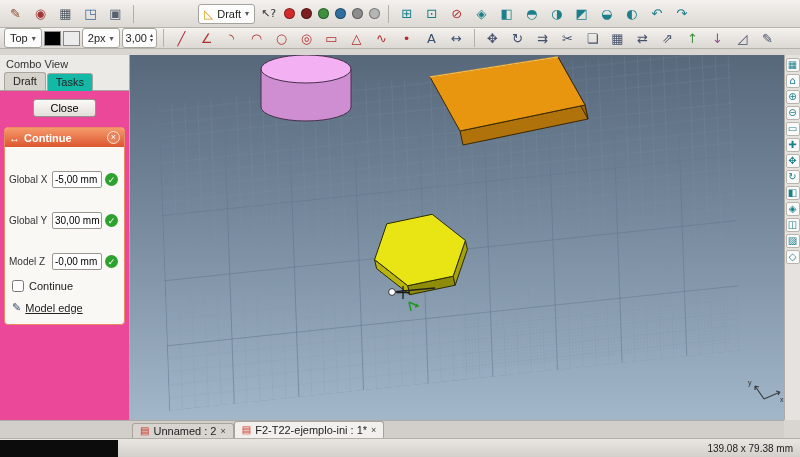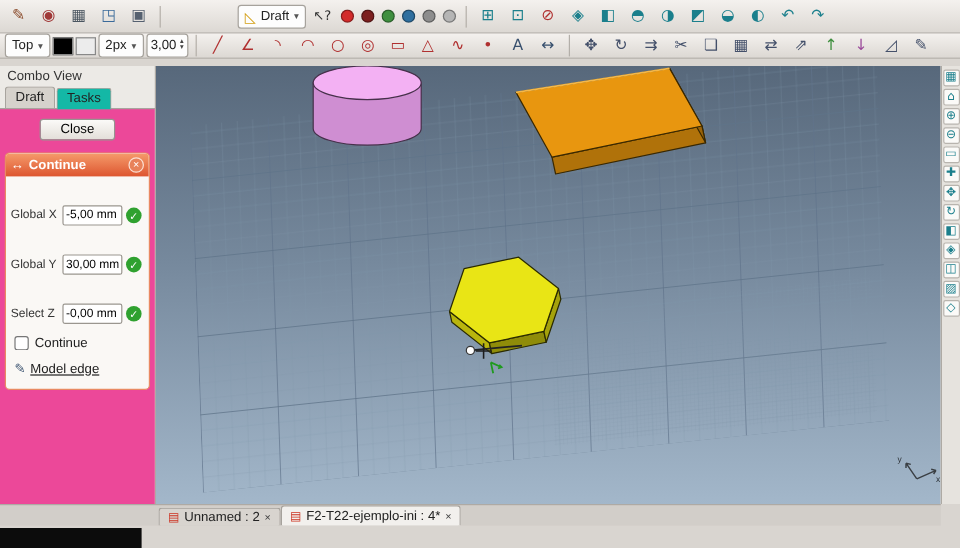--- a/index.html
+++ b/index.html
@@ -207,21 +207,21 @@
             <label>Global X</label>
             <input value="-5,00 mm" style="">
             <span class="check">✓</span>
           </div>
             <div class="frow">
             <label>Global Y</label>
             <input value="30,00 mm" style="">
             <span class="check">✓</span>
           </div>
             <div class="frow">
-            <label>Select Z</label>
+            <label>Model Z</label>
             <input value="-0,00 mm" style="">
             <span class="check">✓</span>
           </div>
           </div>
         <div class="crow">
           <input type="checkbox" style="">
           <span>Continue</span>
         </div>
         <div class="sel-edge">
           <span class="pencil">✎</span>
@@ -323,20 +323,23 @@
         </button></div>
   </div>
 
   <div class="doc-tabbar">
     <div class="iconrow"><div class="doc-tab">
         <span class="doc-icon">▤</span>
         <span>Unnamed : 2</span>
         <span class="tab-x">×</span>
       </div><div class="doc-tab active">
         <span class="doc-icon">▤</span>
-        <span>F2-T22-ejemplo-ini : 4*</span>
+        <span>F2-T22-ejemplo-ini : 1*</span>
         <span class="tab-x">×</span>
       </div></div>
   </div>
 
+  <div class="statusbar">
+    <span>139.08 x 79.38 mm</span>
+  </div>
   <div class="black-box"></div>
 
 </div>
 
 </body></html>

